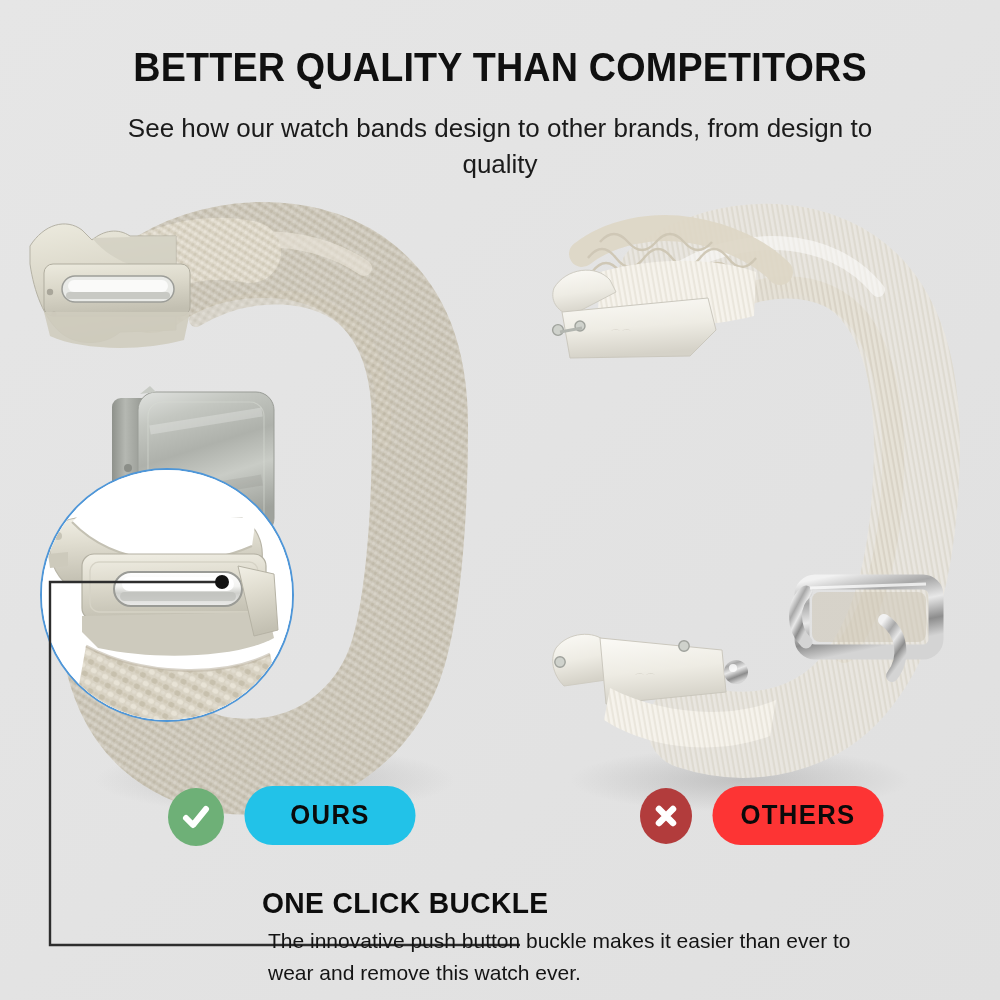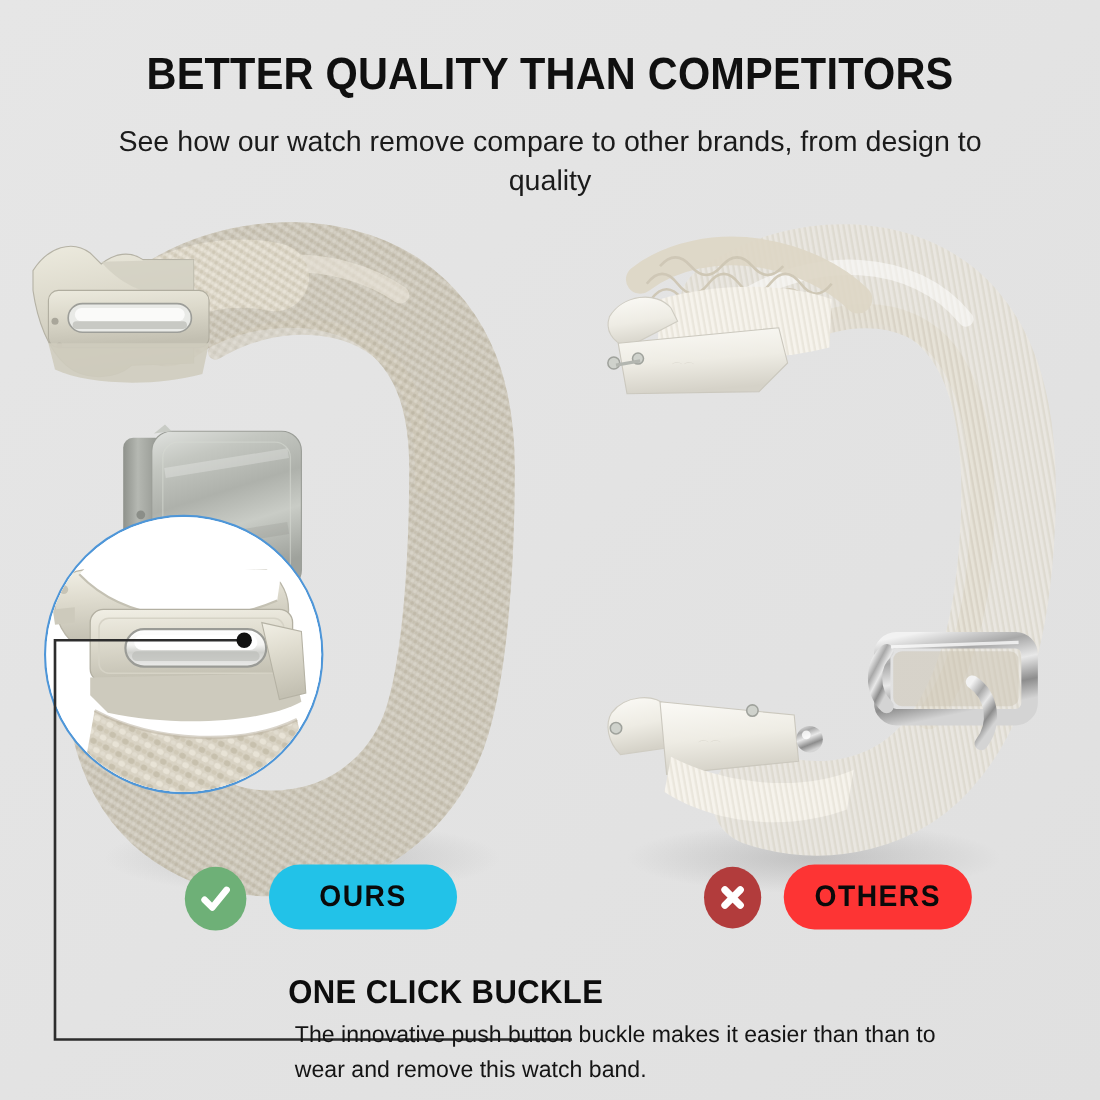--- a/index.html
+++ b/index.html
@@ -89,21 +89,21 @@
       <linearGradient id="bgGrad" x1="0" y1="0" x2="1" y2="1">
         <stop offset="0%" stop-color="#e6e6e6"></stop>
         <stop offset="50%" stop-color="#e3e3e3"></stop>
         <stop offset="100%" stop-color="#e0e0e0"></stop>
       </linearGradient>
     </defs>
     <rect x="0" y="0" width="1000" height="1000" fill="url(#bgGrad)"></rect>
   </svg>
 
   <div class="hdr-title">BETTER QUALITY THAN COMPETITORS</div>
-  <div class="hdr-sub">See how our watch remove compare to other brands, from design to quality</div>
+  <div class="hdr-sub">See how our watch bands design to other brands, from design to quality</div>
 
   <svg class="abs" width="1000" height="810" style="left:0;top:180px">
     <defs>
 
       <pattern id="weaveOurs" width="7" height="7" patternUnits="userSpaceOnUse" patternTransform="rotate(32)">
         <rect width="7" height="7" fill="#ddd7c9"></rect>
         <circle cx="1.8" cy="1.8" r="1.7" fill="#cfc8b6"></circle>
         <circle cx="5.3" cy="5.3" r="1.7" fill="#e9e4d8"></circle>
         <circle cx="5.3" cy="1.8" r="1.3" fill="#d6cfbe"></circle>
         <circle cx="1.8" cy="5.3" r="1.3" fill="#e4dfd2"></circle>
@@ -350,15 +350,15 @@
   <div class="badge-row" style="left:640px">
     <div class="badge-icon" style="background:#b23c3c; width:52px; height:56px;">
       <svg width="30" height="30" viewBox="0 0 30 30">
         <path d="M8 8 L 22 22 M22 8 L 8 22" fill="none" stroke="#ffffff" stroke-width="6.5" stroke-linecap="round"></path>
       </svg>
     </div>
     <div class="badge-pill" style="background:#fd3434; width:178px; left:68px;">OTHERS</div>
   </div>
 
   <div class="cap-title">ONE CLICK BUCKLE</div>
-  <div class="cap-body">The innovative push button buckle makes it easier than than to wear and remove this watch band.</div>
+  <div class="cap-body">The innovative push button buckle makes it easier than ever to wear and remove this watch ever.</div>
 
 </div>
 
 </body></html>

